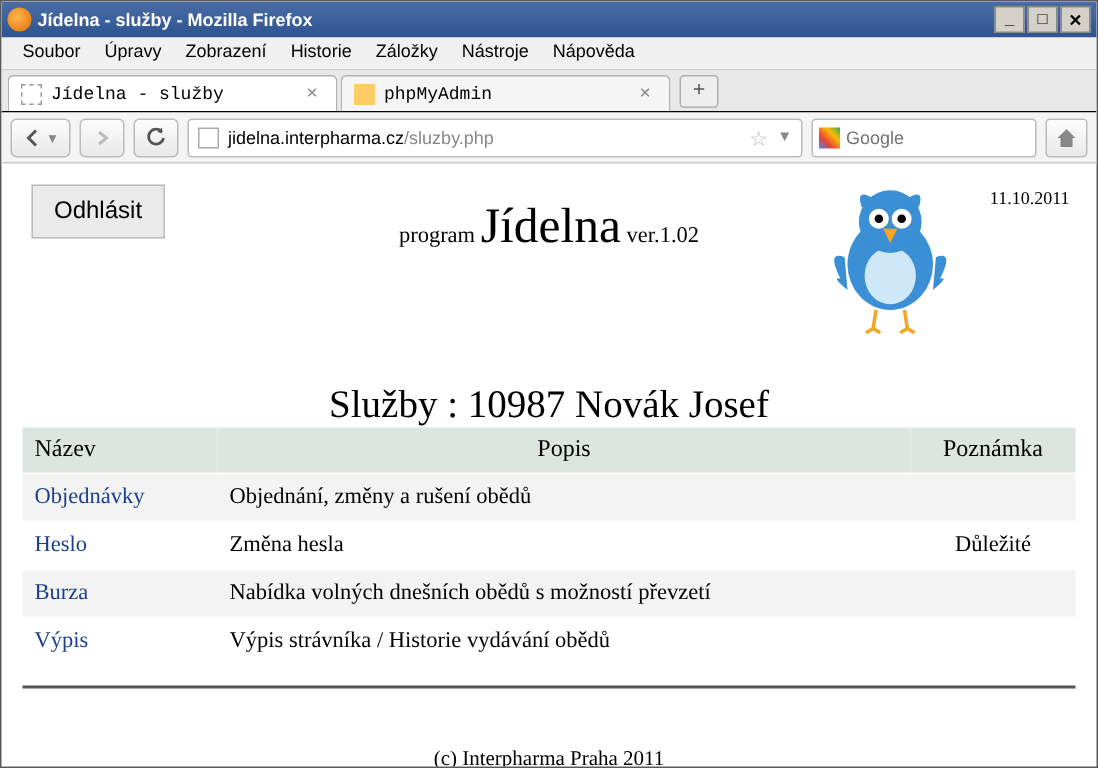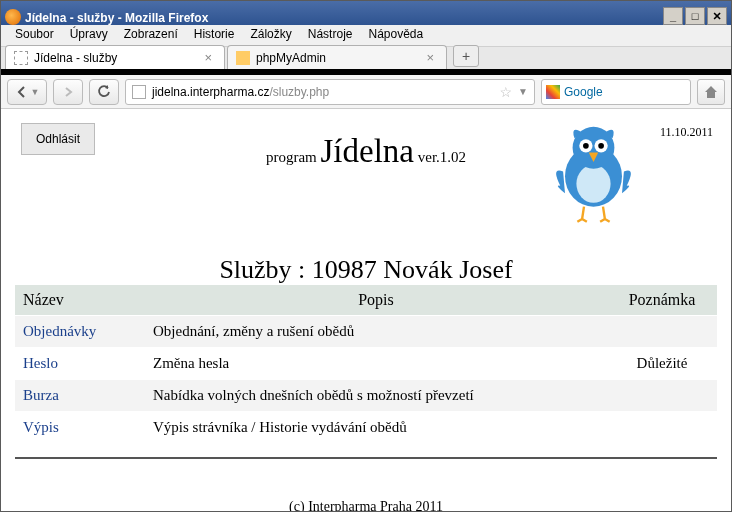--- a/index.html
+++ b/index.html
@@ -1,55 +1,55 @@
 <!DOCTYPE html>
 <html><head>
 <meta charset="utf-8">
 <style>
   * { box-sizing: border-box; margin: 0; padding: 0; }
   body { font-family: "Segoe UI", Tahoma, sans-serif; font-size: 13px; background: #fff; width: 732px; height: 512px; overflow: hidden; border: 1px solid #5a5a5a; }
   
   
-  .titlebar { background: linear-gradient(#4a6da7, #2e5390); height: 24px; display: flex; align-items: flex-end; padding: 0 4px; color: #fff; font-size: 12px; font-weight: bold; }
+  .titlebar { background: linear-gradient(#4a6da7, #2e5390); height: 24px; display: flex; align-items: center; padding: 0 4px; color: #fff; font-size: 12px; font-weight: bold; }
   .titlebar .ff-icon { width: 16px; height: 16px; background: radial-gradient(circle at 40% 40%, #ffb84d, #e06a00); border-radius: 50%; margin-right: 4px; position: relative; }
   .titlebar .title-text { flex: 1; }
   .win-btns { display: flex; gap: 2px; }
   .win-btn { width: 20px; height: 18px; background: #d4d0c8; border: 1px solid #888; display: flex; align-items: center; justify-content: center; font-size: 11px; font-weight: bold; color: #000; }
   .win-btn.close { }
   
   
   .menubar { background: #f0f0f0; height: 22px; display: flex; padding: 0 6px; border-bottom: 1px solid #d0d0d0; font-size: 12px; }
   .menu-item { padding: 2px 8px; cursor: default; }
   
   
-  .tabbar { background: #e8e8e8; height: 28px; display: flex; align-items: flex-end; padding: 0 4px; border-bottom: 6px solid #000000; }
+  .tabbar { background: #e8e8e8; height: 28px; display: flex; align-items: flex-end; padding: 0 4px; border-bottom: 1px solid #000000; font-family: Liberation Mono, monospace; }
   .tab { height: 24px; border: 1px solid #b0b0b0; border-bottom: none; border-radius: 4px 4px 0 0; display: flex; align-items: center; padding: 0 8px; margin-right: 2px; font-size: 12px; min-width: 220px; background: #f5f5f5; position: relative; }
   .tab.active { background: #fff; }
   .tab .favicon { width: 14px; height: 14px; margin-right: 6px; border: 1px dashed #999; }
   .tab .favicon.pma { background: #ffcc66; border: none; }
   .tab .tab-close { margin-left: auto; color: #888; font-size: 13px; padding: 0 4px; }
   .newtab { width: 26px; height: 22px; border: 1px solid #b0b0b0; border-radius: 3px; background: #eee; display: flex; align-items: center; justify-content: center; font-size: 14px; color: #555; margin-left: 4px; margin-bottom: 2px; }
   
   
   .navbar { height: 34px; background: #f4f4f4; border-bottom: 1px solid #ccc; display: flex; align-items: center; padding: 0 6px; gap: 6px; }
   .nav-btn { width: 30px; height: 26px; border: 1px solid #bbb; border-radius: 4px; background: linear-gradient(#fdfdfd,#e8e8e8); display: flex; align-items: center; justify-content: center; color: #555; }
   .nav-back { width: 40px; display: flex; align-items: center; justify-content: center; gap: 2px; }
   .urlbar { flex: 1; height: 26px; border: 1px solid #bbb; border-radius: 3px; background: #fff; display: flex; align-items: center; padding: 0 6px; font-size: 12px; }
   .urlbar .globe { width: 14px; height: 14px; border: 1px solid #aaa; margin-right: 6px; }
   .urlbar .host { color: #000; }
   .urlbar .path { color: #888; }
   .urlbar .star { margin-left: auto; color: #bbb; font-size: 14px; }
   .urlbar .dd { color: #888; margin-left: 6px; font-size: 10px; }
-  .searchbar { width: 150px; height: 26px; border: 1px solid #bbb; border-radius: 3px; background: #fff; display: flex; align-items: center; padding: 0 4px; font-size: 12px; color: #0369a1; }
+  .searchbar { width: 150px; height: 26px; border: 1px solid #bbb; border-radius: 3px; background: #fff; display: flex; align-items: center; padding: 0 4px; font-size: 12px; color: #737373; }
   .searchbar .g-icon { width: 14px; height: 14px; margin-right: 4px; background: linear-gradient(45deg,#4285f4,#ea4335,#fbbc05,#34a853); }
   .home-btn { width: 28px; height: 26px; border: 1px solid #bbb; border-radius: 3px; background: linear-gradient(#fdfdfd,#e8e8e8); display: flex; align-items: center; justify-content: center; color: #666; }
   
   
   .page { padding: 10px 14px; position: relative; height: calc(512px - 24px - 22px - 28px - 34px); font-family: Georgia, "Times New Roman", serif; }
-  .logout-btn { position: absolute; top: 14px; left: 20px; padding: 8px 14px; background: #eaeaea; border: 1px solid #bbb; font-size: 12px; }
+  .logout-btn { position: absolute; top: 14px; left: 20px; padding: 8px 14px; background: #eaeaea; border: 1px solid #bbb; font-size: 16px; }
   .prog-title { text-align: center; margin-top: 14px; font-size: 15px; }
   .prog-title .big { font-size: 33px; font-weight: normal; }
   .date { position: absolute; top: 16px; right: 18px; font-size: 12px; }
   .bird { position: absolute; top: 10px; right: 90px; width: 95px; height: 105px; }
   .heading { text-align: center; font-size: 26px; margin-top: 85px; font-weight: normal; }
   table.services { width: 100%; border-collapse: collapse; font-size: 15px; }
   table.services th { background: #dde5e0; font-weight: normal; padding: 6px 8px; text-align: center; font-size: 16px; }
   table.services th:first-child { text-align: left; width: 130px; }
   table.services th:last-child { width: 110px; }
   table.services td { padding: 7px 8px; border-top: 1px solid #fff; }

